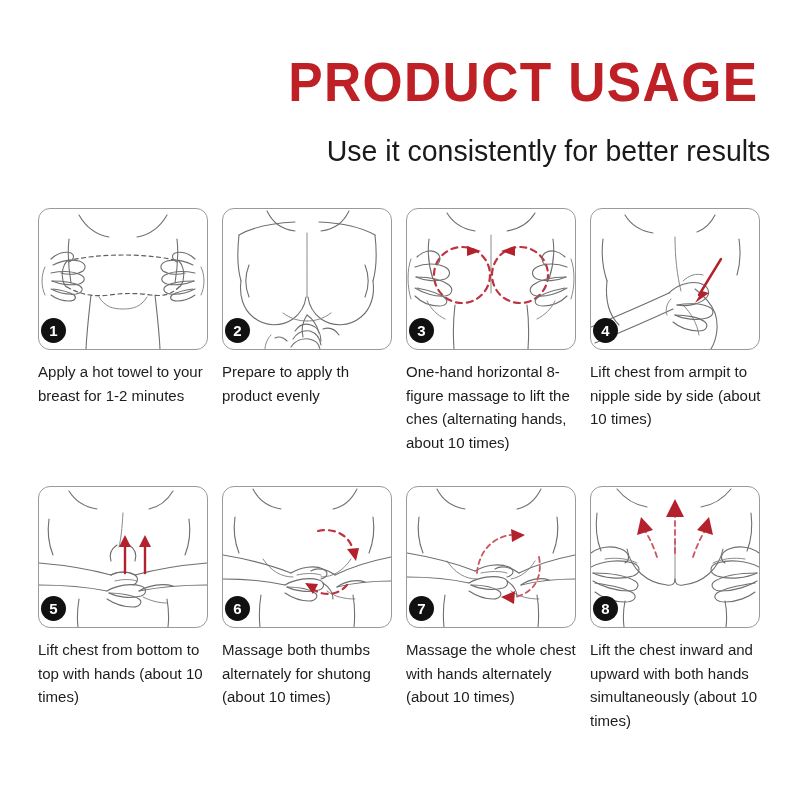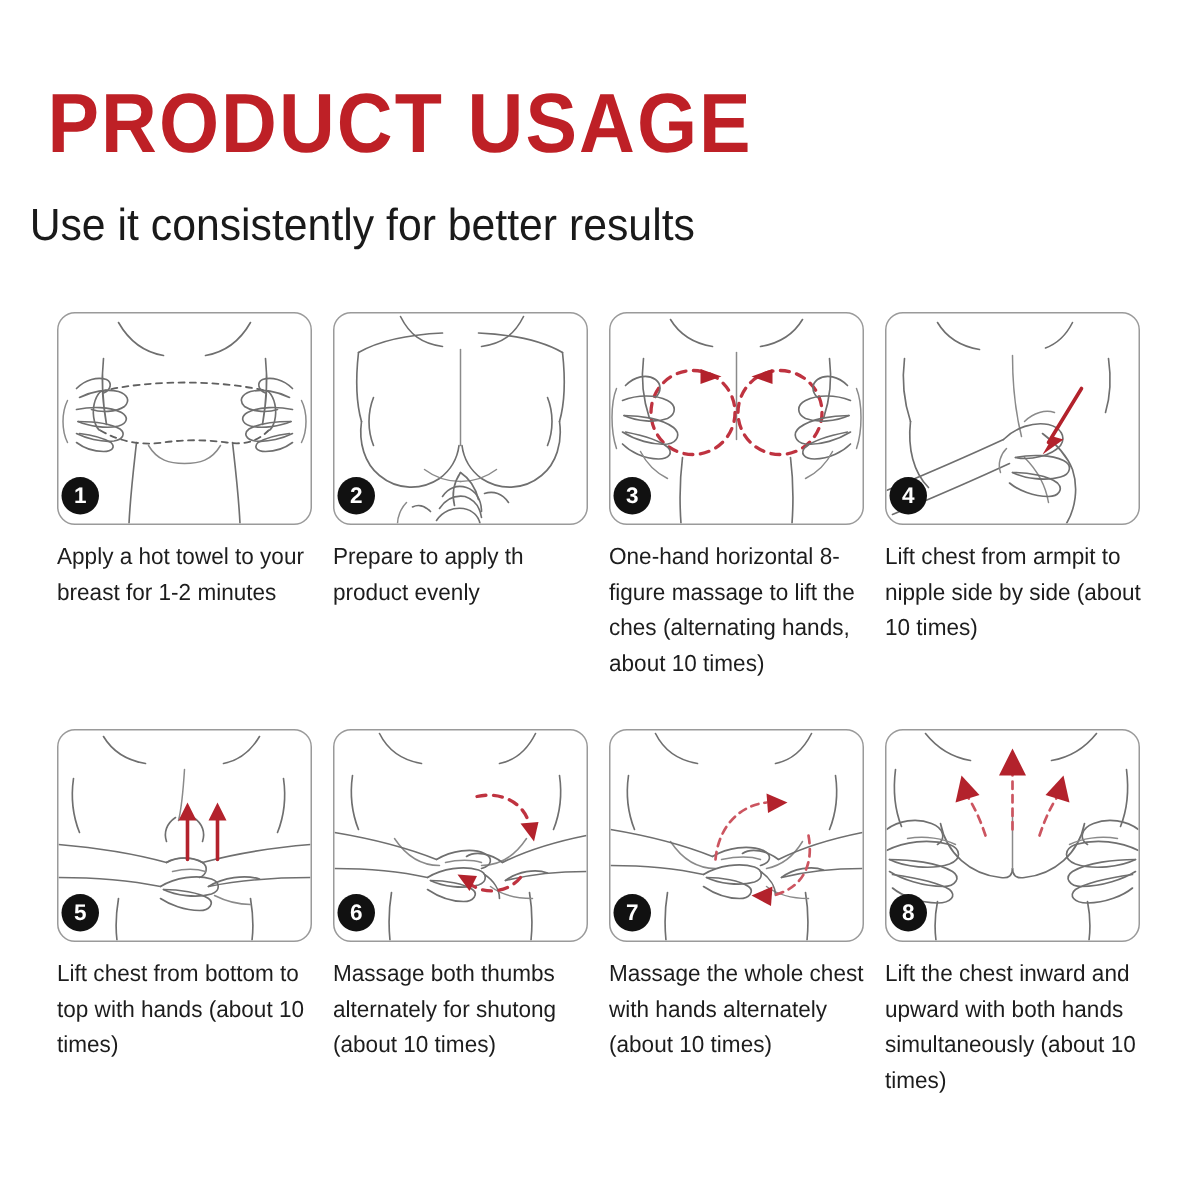--- a/index.html
+++ b/index.html
@@ -16,21 +16,21 @@
   }
   .page {
     position: relative;
     width: 790px;
     height: 800px;
     background: #ffffff;
   }
 
   
   .header {
-    text-align: left;
+    text-align: right;
     padding-top: 54px;
   }
   .title {
     font-family: "Liberation Sans Narrow", "Liberation Sans", sans-serif;
     font-weight: bold;
     font-size: 56px;
     letter-spacing: 1.5px;
     line-height: 1;
     color: #be2026;
     transform: scaleX(0.92);

